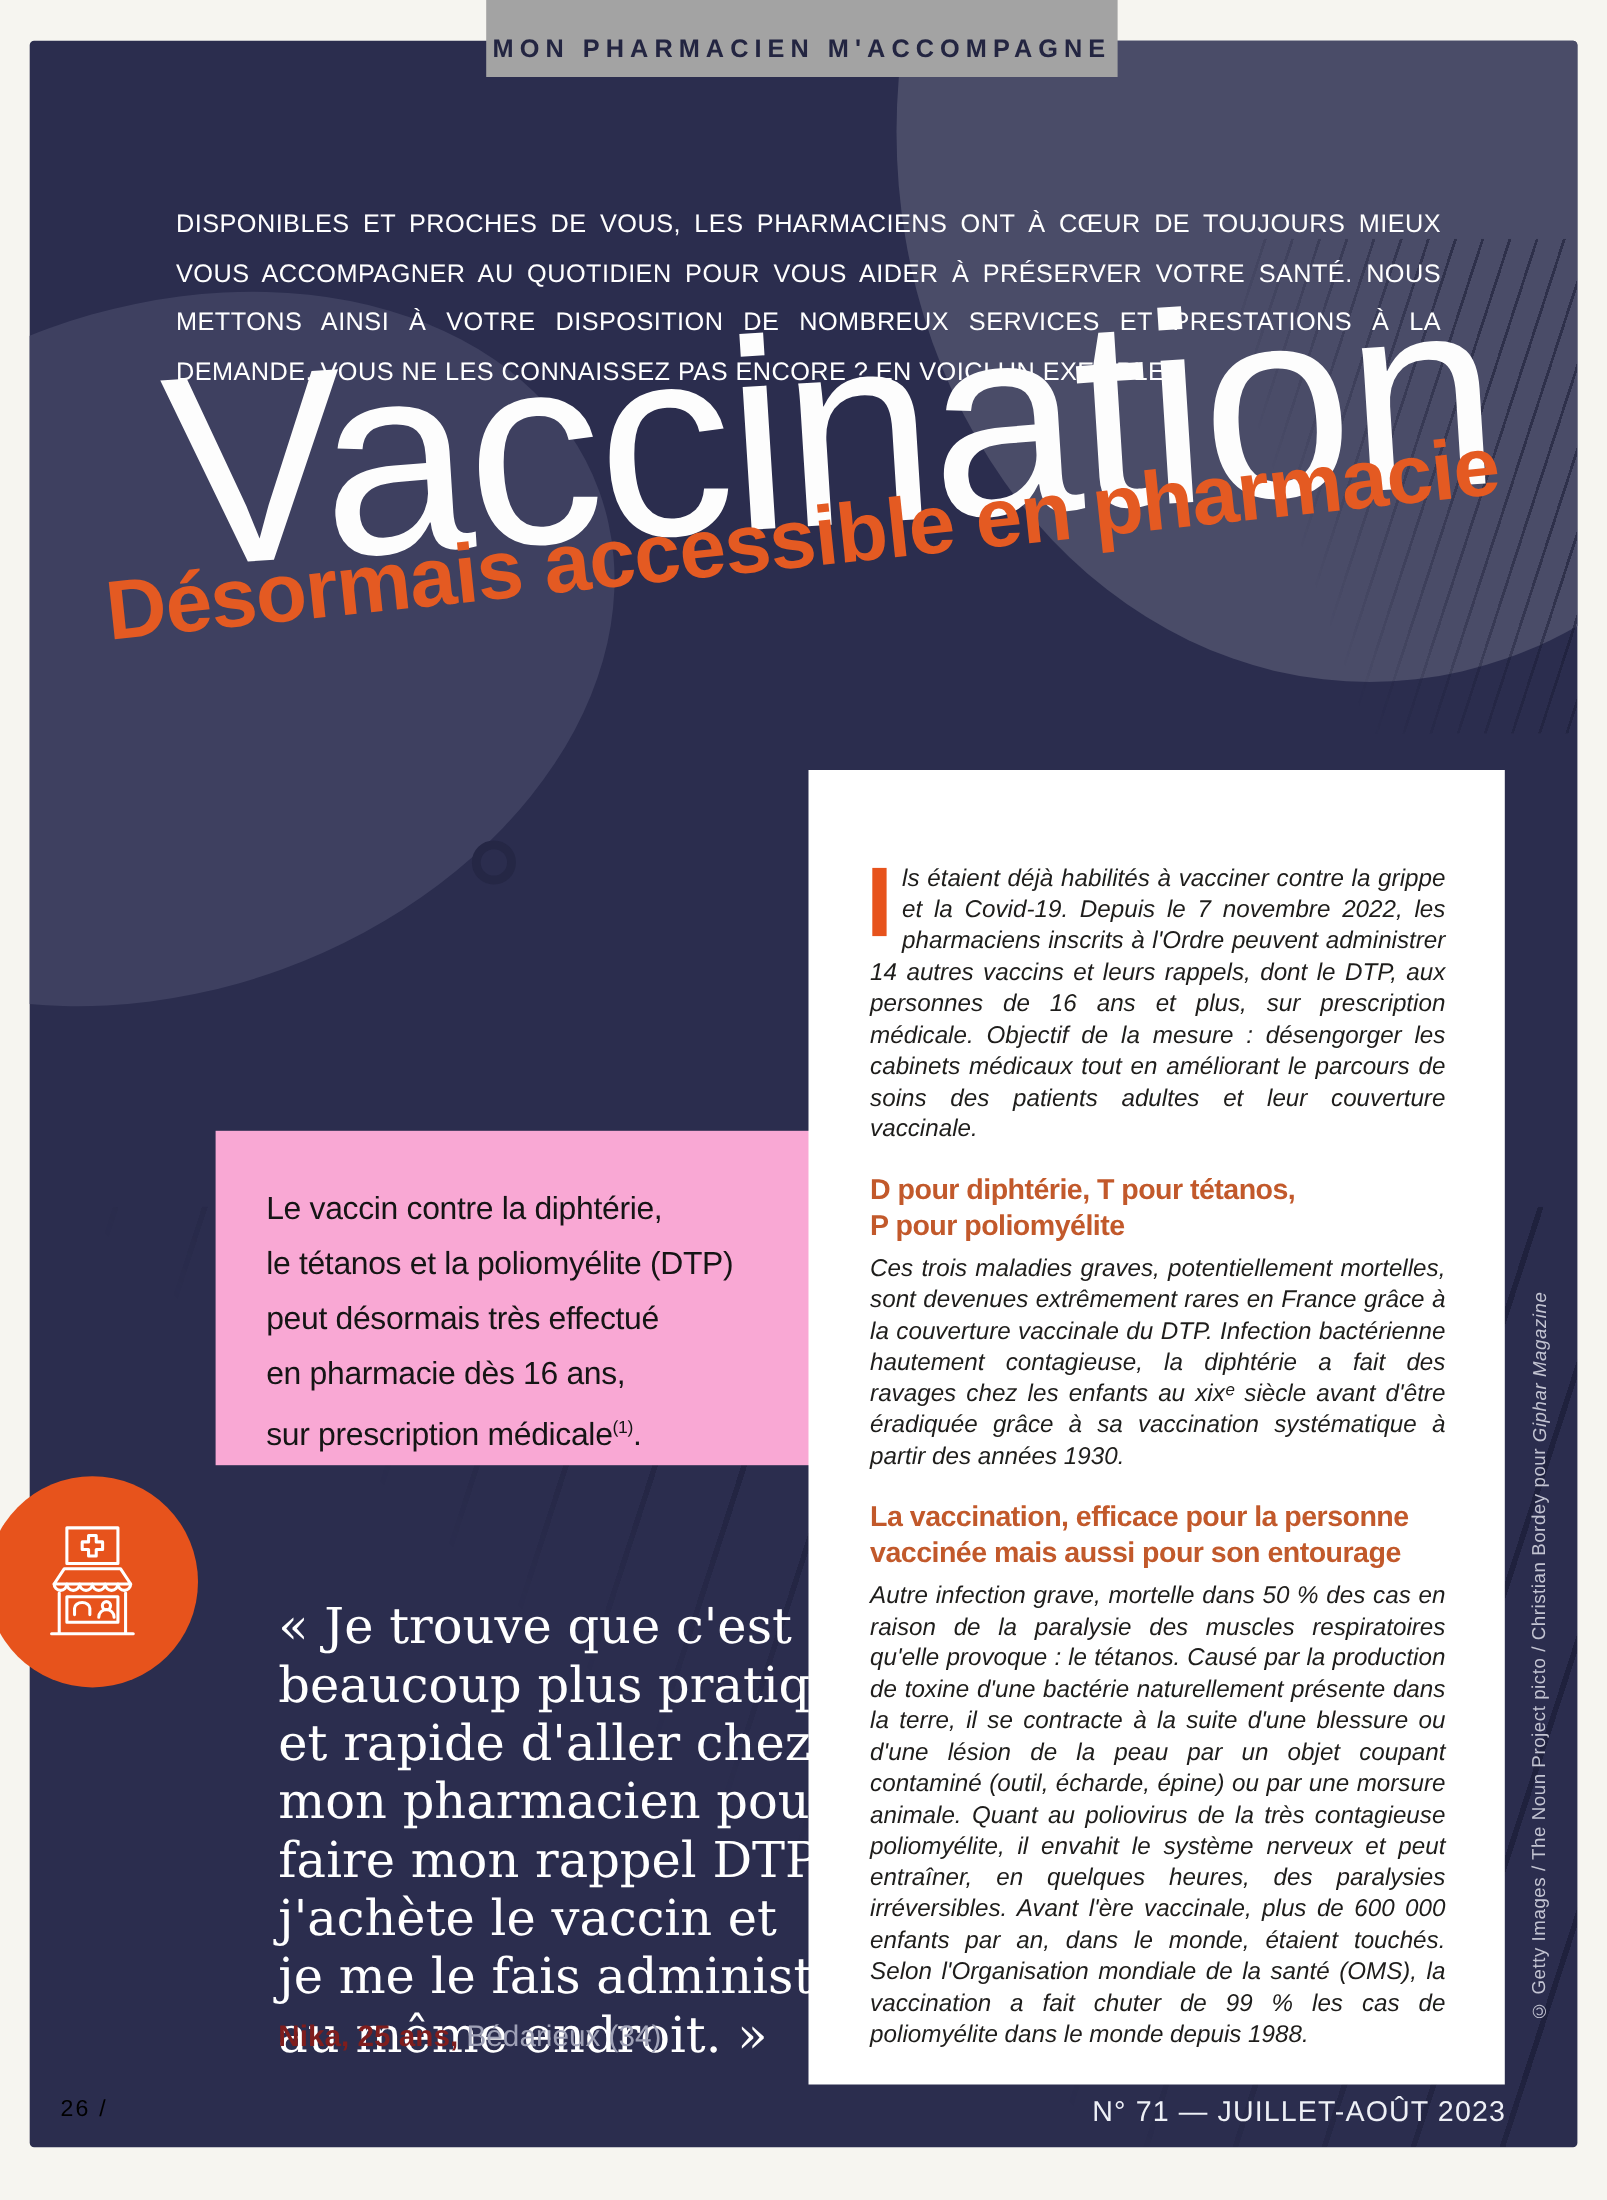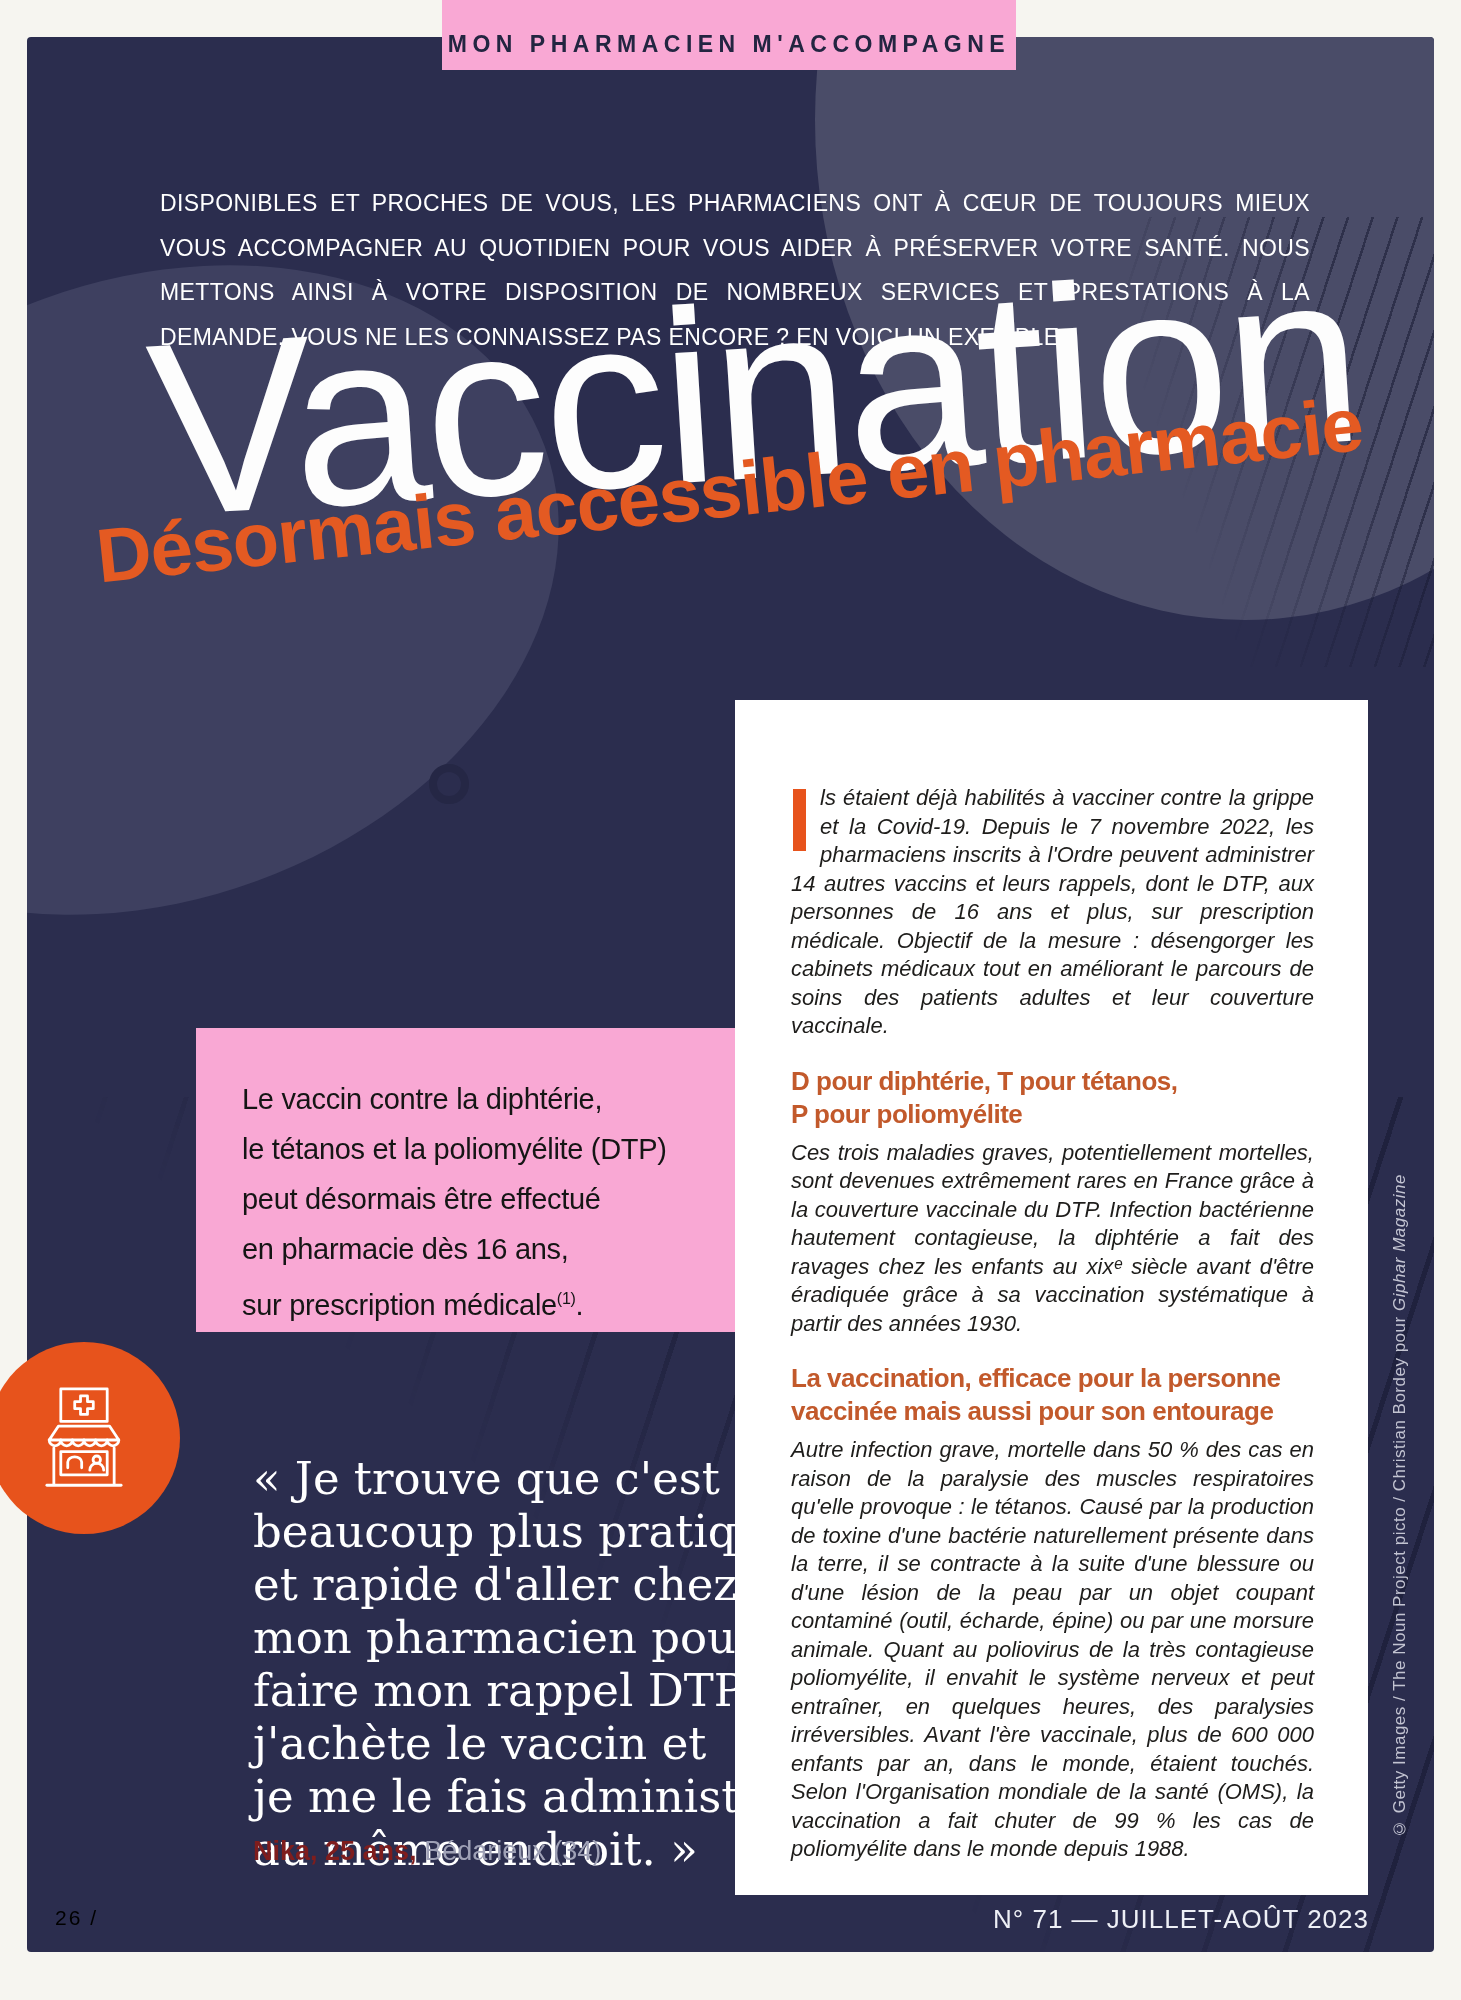--- a/index.html
+++ b/index.html
@@ -18,21 +18,21 @@
   .hatch-tr{position:absolute;left:1100px;top:180px;width:307px;height:450px;
         background:repeating-linear-gradient(108deg,transparent 0 21px,rgba(24,26,50,.55) 21px 23.5px);
         -webkit-mask-image:linear-gradient(250deg,#000 25%,transparent 75%);
         mask-image:linear-gradient(250deg,#000 25%,transparent 75%);}
   .stripes-bottom{position:absolute;left:0;top:1060px;width:1407px;height:855px;
         background:repeating-linear-gradient(108deg,transparent 0 72px,rgba(22,24,48,.55) 72px 77px);
         -webkit-mask-image:linear-gradient(222deg,#000 38%,transparent 58%);
         mask-image:linear-gradient(222deg,#000 38%,transparent 58%);}
 
   
-  .kicker-box{position:absolute;left:442px;top:0;width:574px;height:70px;background:#f9a8d4;
+  .kicker-box{position:absolute;left:442px;top:0;width:574px;height:70px;background:#a3a3a3;
         display:flex;align-items:flex-end;justify-content:center;padding-bottom:12px;
         box-sizing:border-box;z-index:6;}
   .kicker-box span{font-size:23px;font-weight:700;letter-spacing:5.5px;color:#232541;white-space:nowrap;}
 
   
   .intro{position:absolute;left:160px;top:158px;width:1150px;z-index:5;
          font-size:23px;line-height:44.5px;color:#ffffff;text-align:justify;letter-spacing:.4px;}
   .intro .lead{font-weight:400;}
 
   
@@ -100,21 +100,21 @@
   </div>
 
   <p class="intro"><span class="lead">DISPONIBLES ET PROCHES DE VOUS,</span><span> LES PHARMACIENS ONT À CŒUR DE TOUJOURS MIEUX VOUS ACCOMPAGNER AU QUOTIDIEN POUR VOUS AIDER À PRÉSERVER VOTRE SANTÉ. NOUS METTONS AINSI À VOTRE DISPOSITION DE NOMBREUX SERVICES ET PRESTATIONS À LA DEMANDE. VOUS NE LES CONNAISSEZ PAS ENCORE ? EN VOICI UN EXEMPLE.</span></p>
 
   <div class="title">Vaccination</div>
   <div class="subtitle">Désormais accessible en pharmacie</div>
 
   <div class="highlight-card">
     <span class="hl-line">Le vaccin contre la diphtérie,</span>
     <span class="hl-line">le tétanos et la poliomyélite (DTP)</span>
-    <span class="hl-line">peut désormais être effectué</span>
+    <span class="hl-line">peut désormais très effectué</span>
     <span class="hl-line">en pharmacie dès 16 ans,</span>
     <span class="hl-line"><span>sur prescription médicale</span><sup>(1)</sup><span>.</span></span>
   </div>
 
   <div class="badge">
     <svg width="116" height="116" viewBox="0 0 100 100" fill="none" stroke="#ffffff" stroke-width="2.4" stroke-linecap="round" stroke-linejoin="round">
       <rect x="30" y="6" width="40" height="28"></rect>
       <path d="M47 12 h6 v5 h5 v6 h-5 v5 h-6 v-5 h-5 v-6 h5 z"></path>
       <path d="M28 38 H72 L80 50 H20 Z"></path>
       <path d="M20 50 a5 5 0 0 0 10 0 a5 5 0 0 0 10 0 a5 5 0 0 0 10 0 a5 5 0 0 0 10 0 a5 5 0 0 0 10 0 a5 5 0 0 0 10 0"></path>

